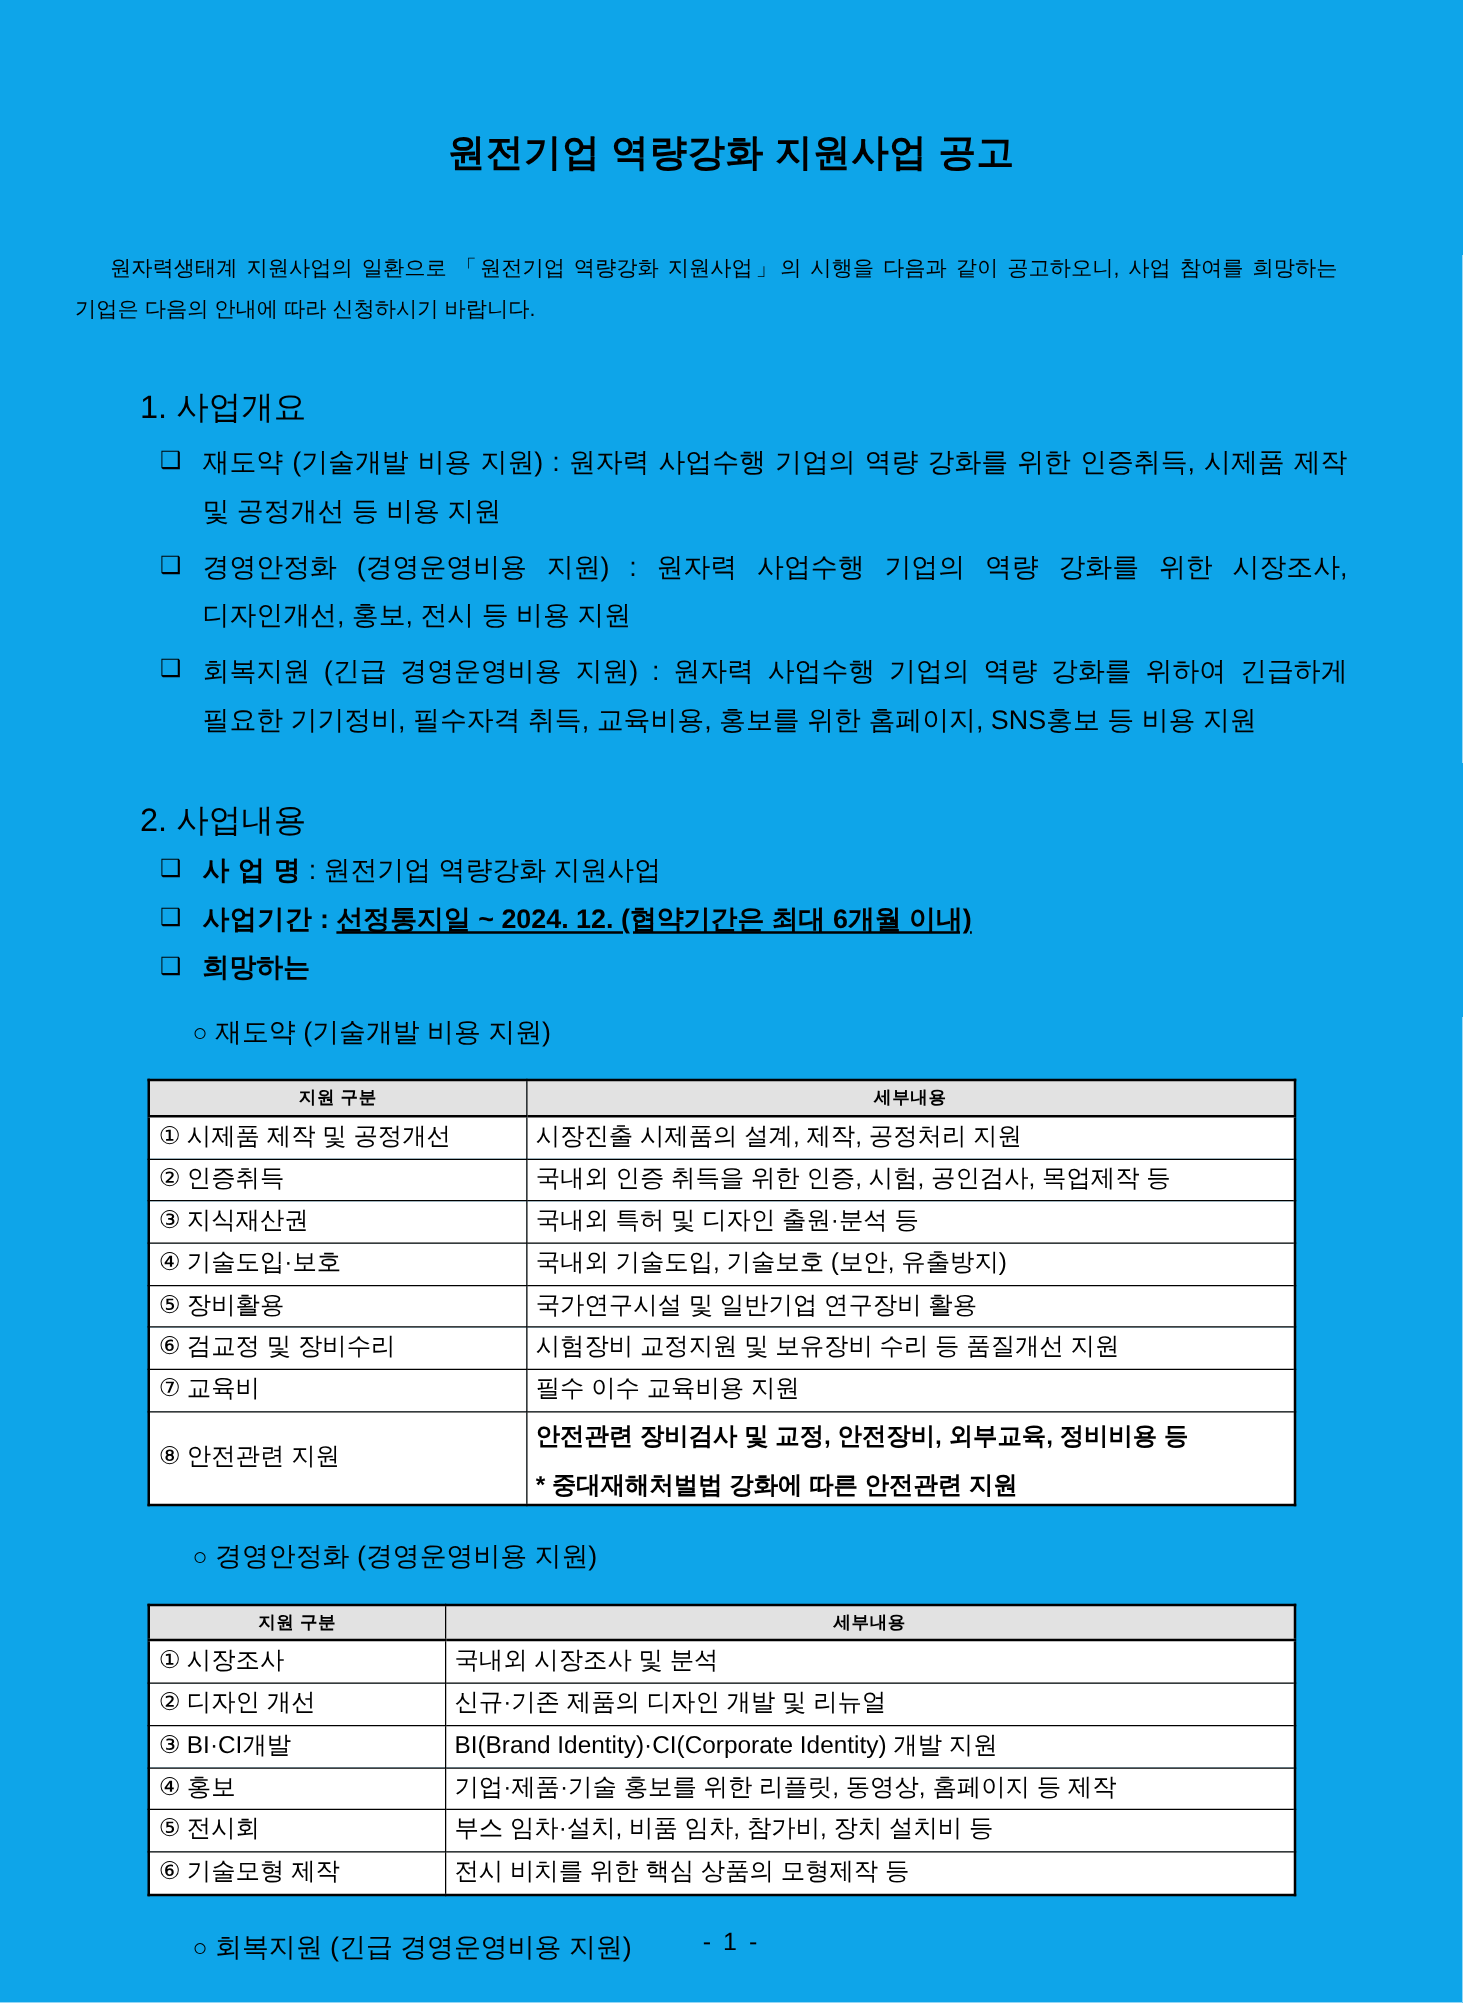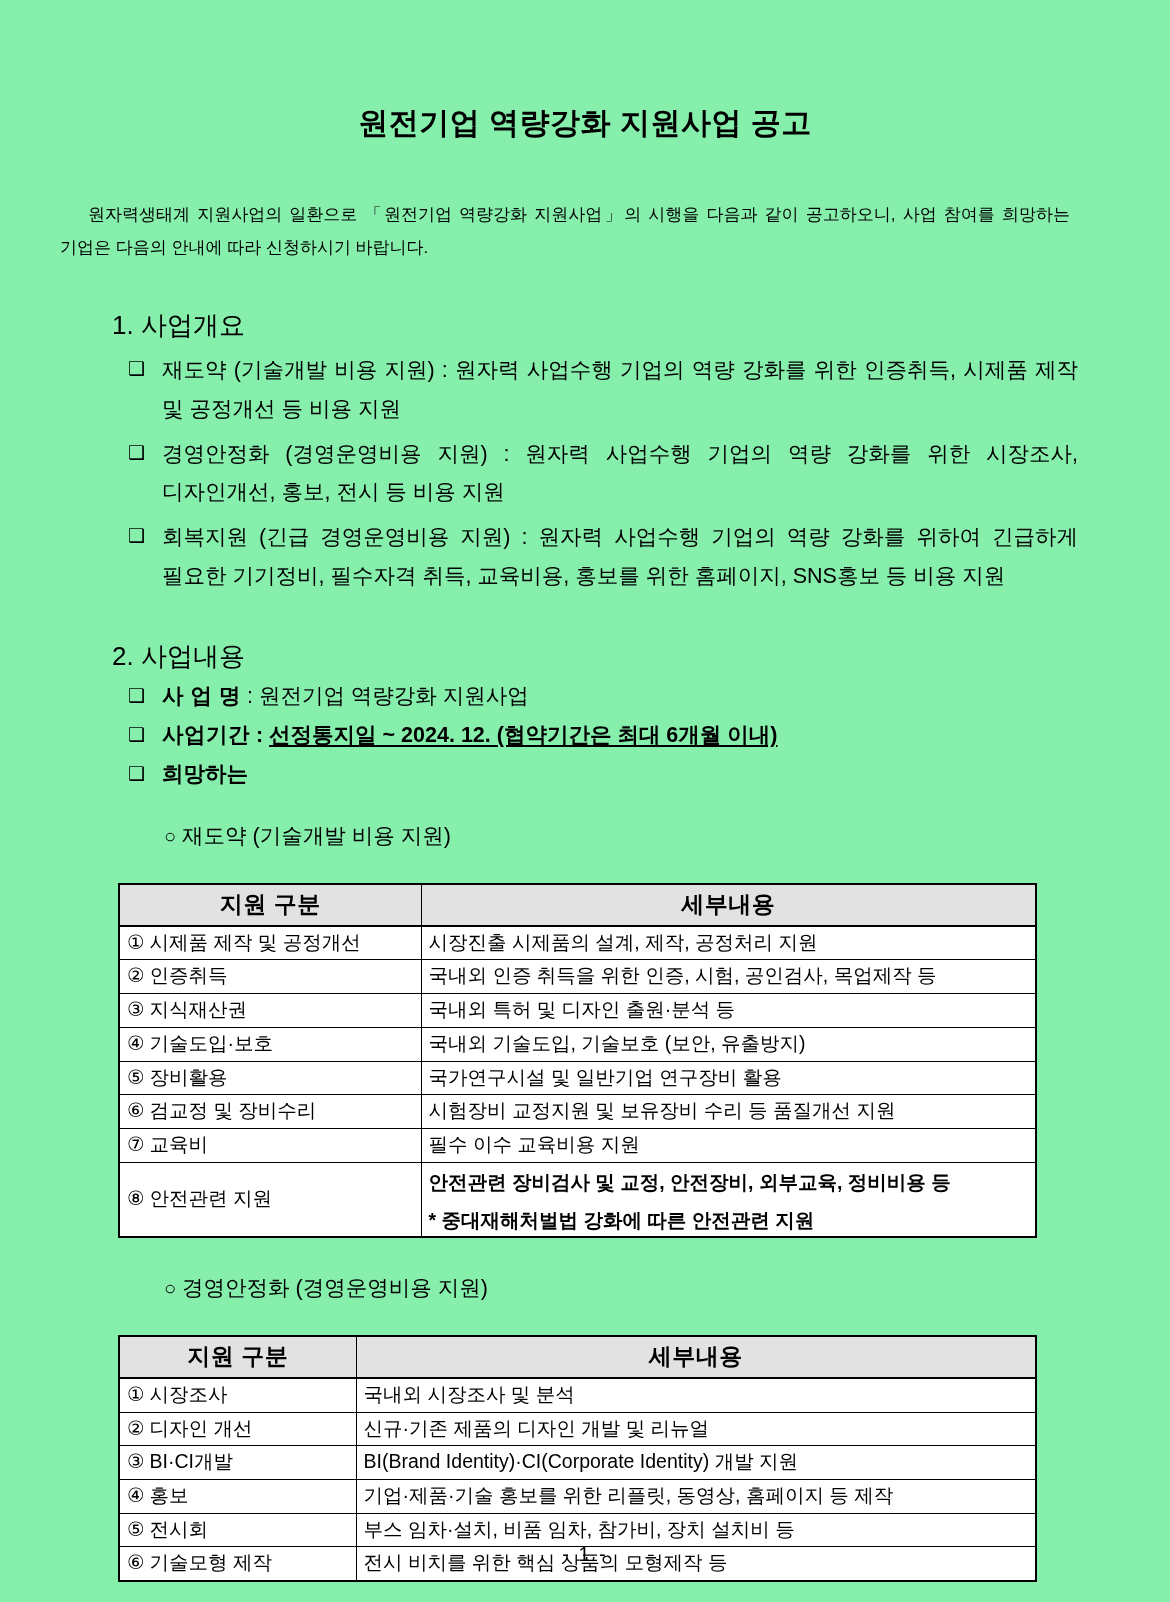--- a/index.html
+++ b/index.html
@@ -11,21 +11,21 @@
   body {
     font-family: "Liberation Sans", "DejaVu Sans", sans-serif;
     color: #000000;
     -webkit-font-smoothing: none;
   }
   .page {
     position: relative;
     width: 1170px;
     height: 1602px;
     margin: 0 auto;
-    background: #86efac;
+    background: #0ea5e9;
     box-sizing: border-box;
     padding: 0;
     overflow: hidden;
   }
 
   
   .doc-title {
     text-align: center;
     font-size: 30px;
     font-weight: bold;
@@ -85,21 +85,21 @@
   
   .sq-item.b { font-weight: bold; margin-top: 2px; line-height: 1.72; }
   .sq-item.b .label { letter-spacing: 0.5px; }
   .sq-item.b .plain { font-weight: normal; }
   .uline { text-decoration: underline; text-underline-offset: 3px; }
 
   
   .circ {
     font-size: 21.5px;
     padding-left: 150px;
-    margin: 14px;
+    margin: 4px;
     line-height: 1.6;
   }
   .circ .cb { font-size: 20px; }
   .circ-1 { padding-top: 12px; }
   .circ-2 { padding-top: 19px; }
   .circ-3 { padding-top: 20px; }
 
   
   .tbl-wrap { padding-left: 118px; }
   table.grid {
@@ -116,21 +116,21 @@
     padding: 2px 7px 3px 7px;
     line-height: 1.42;
     word-break: keep-all;
     vertical-align: middle;
     background: #ffffff;
   }
   table.grid thead th {
     background: #e2e2e2;
     text-align: center;
     font-weight: bold;
-    font-size: 23px;
+    font-size: 14px;
     letter-spacing: 0.5px;
     padding: 3px 6px 4px 6px;
     border-bottom: 2.2px solid #000;
   }
   table.grid td.cat { text-align: left; margin-left: 24px; }
   table.grid td.det { text-align: left; }
   table.grid td.det.tall {
     padding-top: 6px;
     padding-bottom: 1px;
     font-weight: bold;

